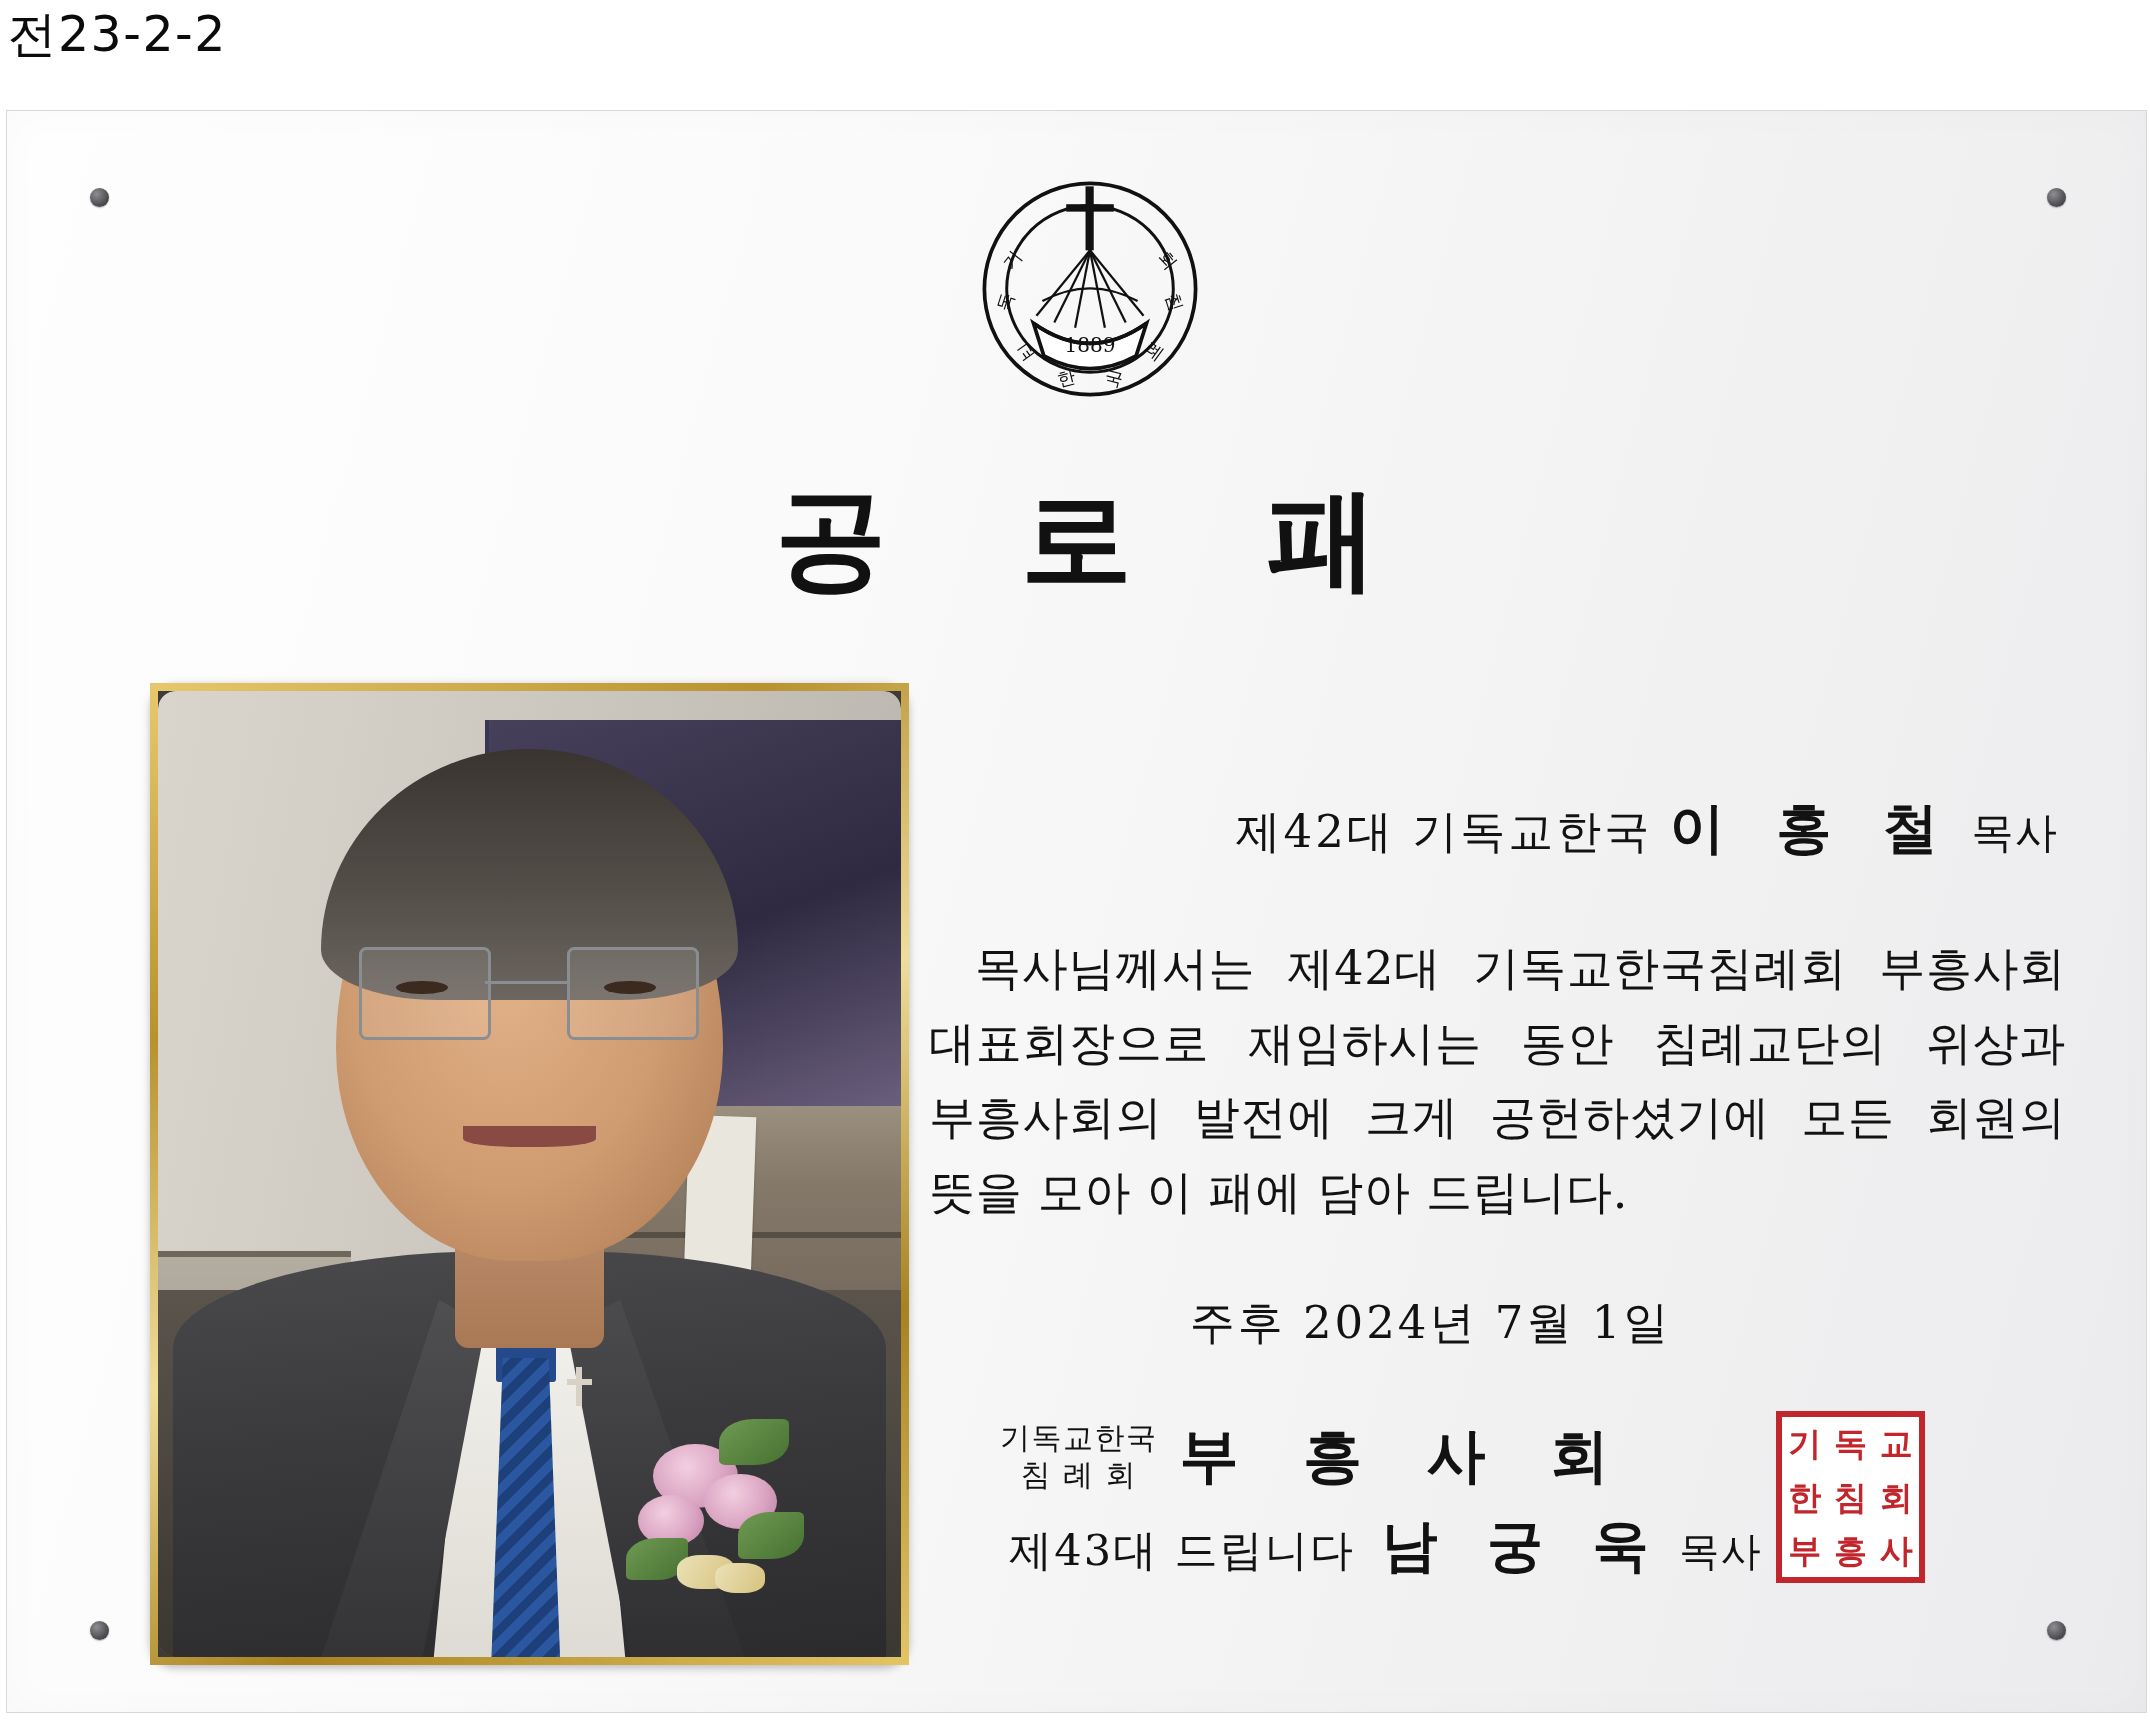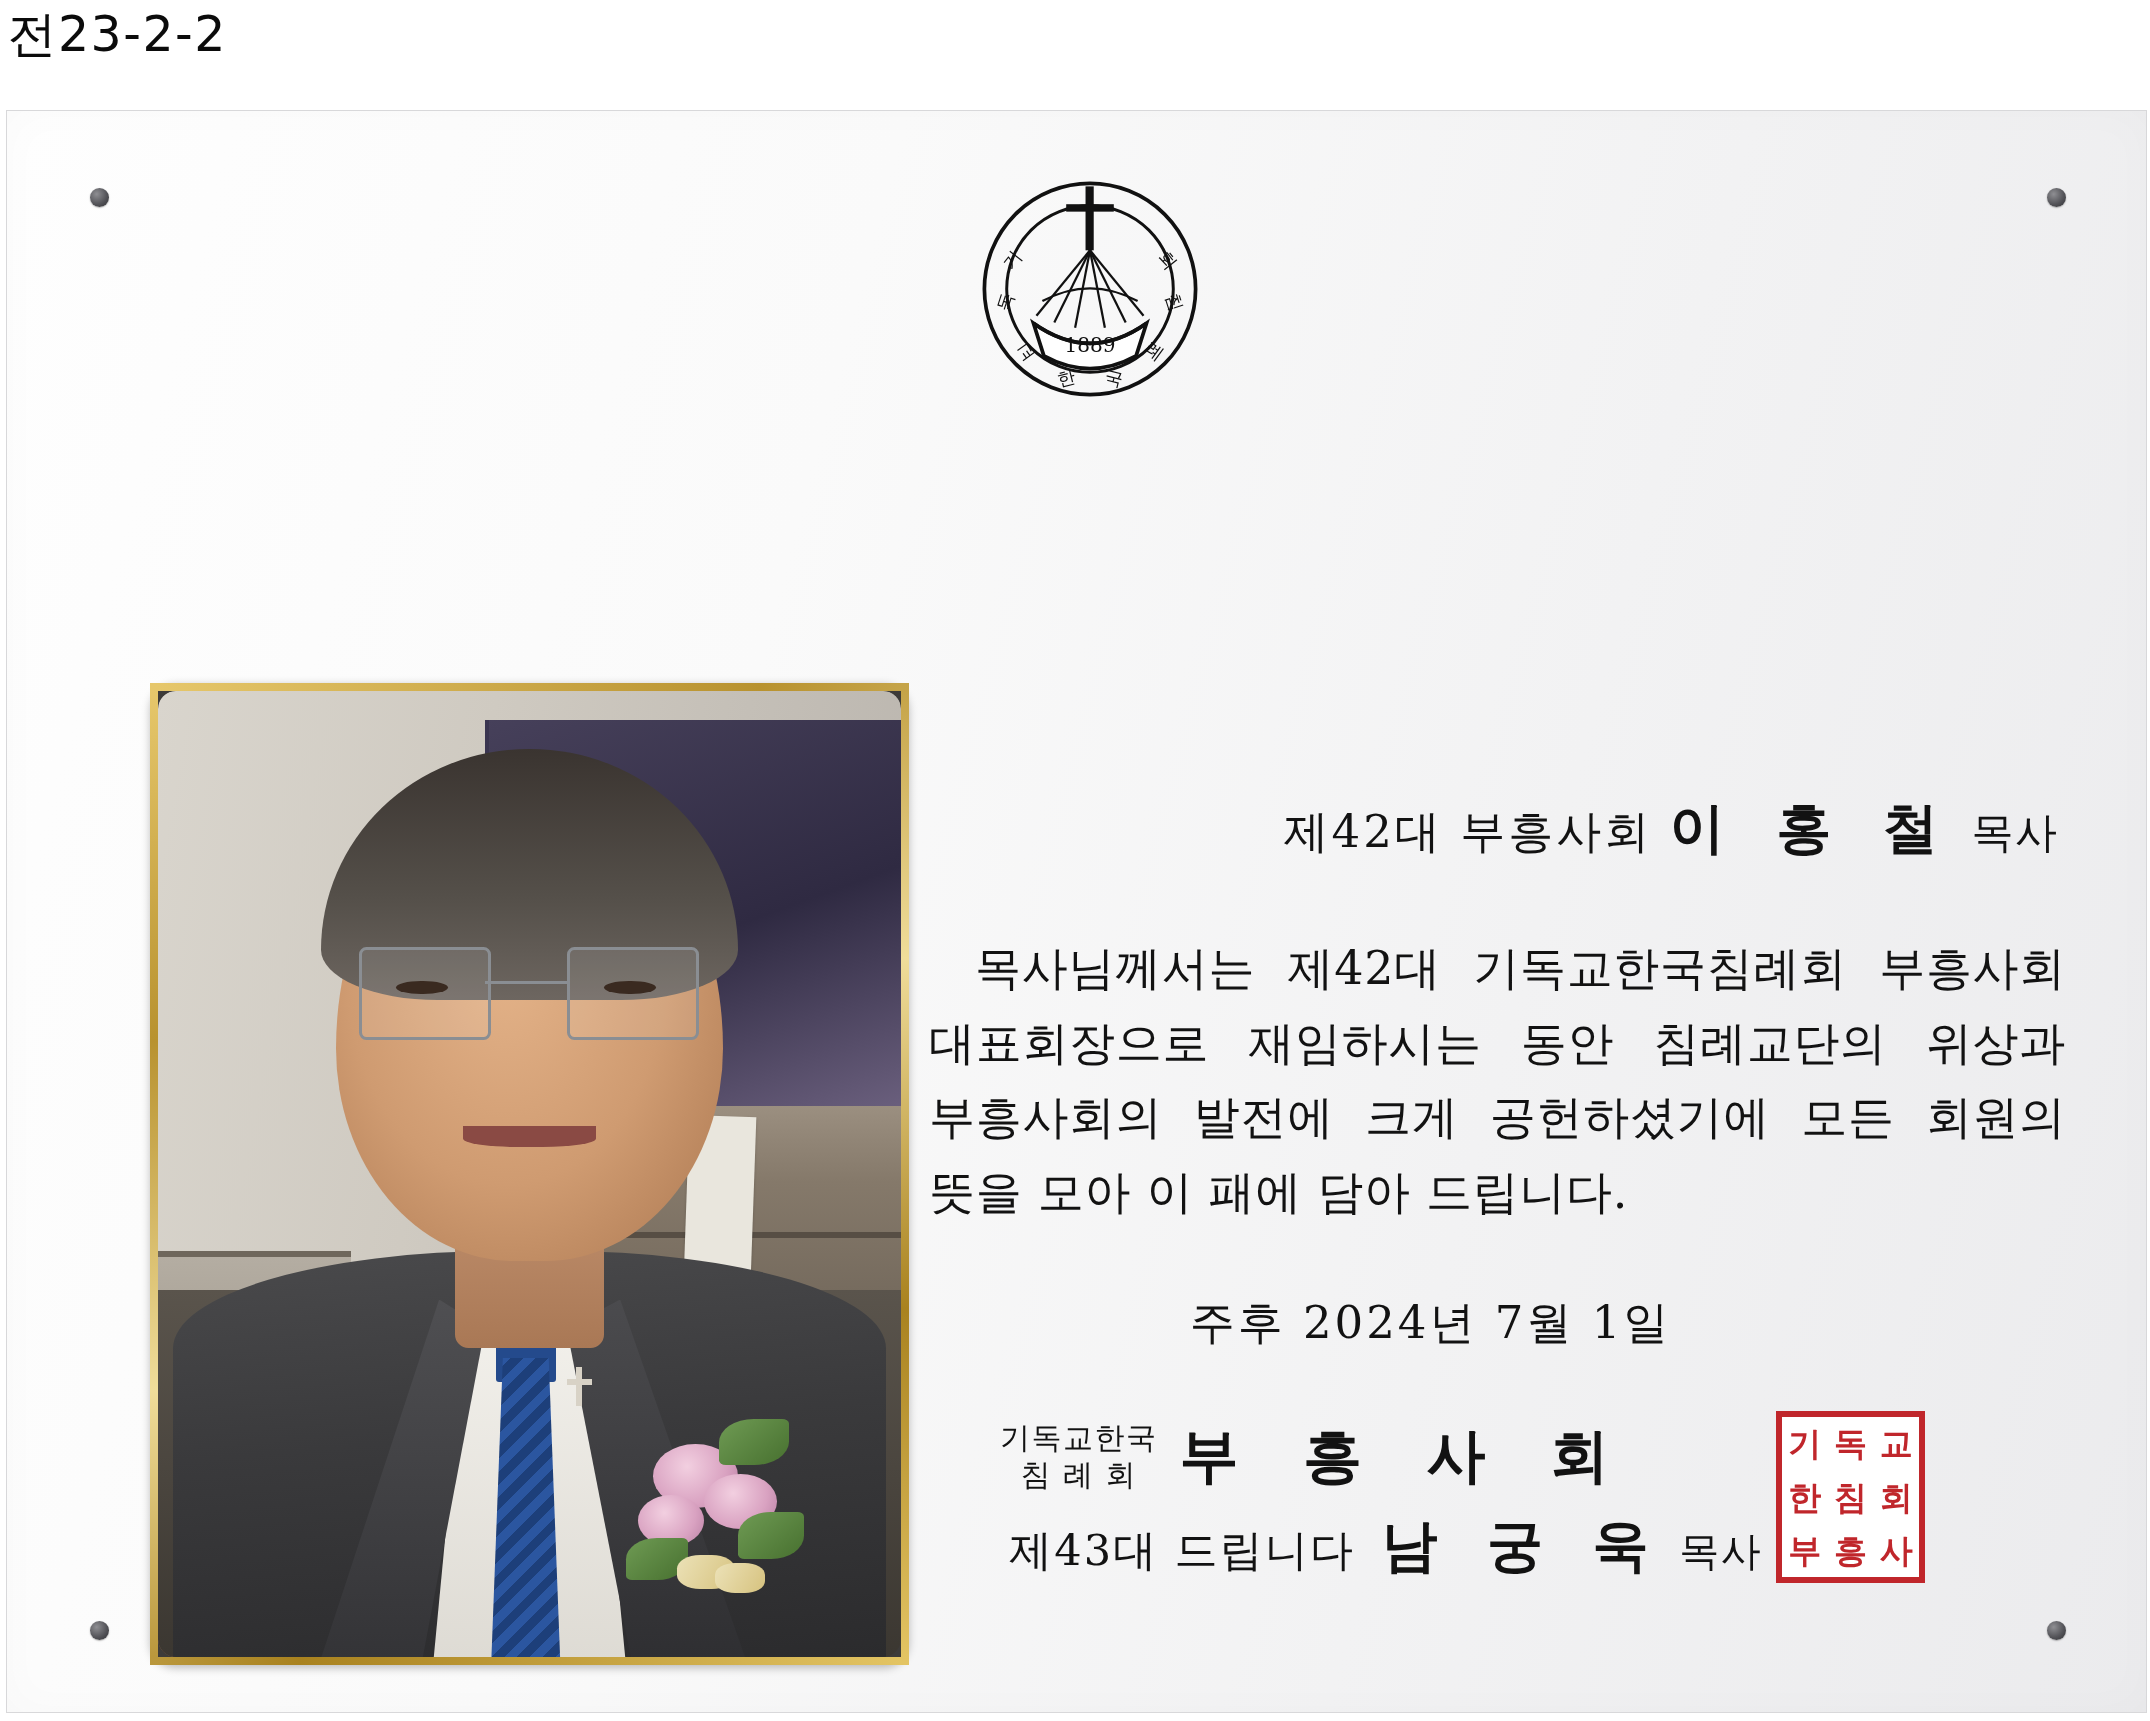--- a/index.html
+++ b/index.html
@@ -390,20 +390,21 @@
         <text x="258" y="126" transform="rotate(52 258 126)">회</text>
         <text x="266" y="180" transform="rotate(72 266 180)">침</text>
         <text x="78" y="250" transform="rotate(-36 78 250)">교</text>
         <text x="130" y="288" transform="rotate(-14 130 288)">한</text>
         <text x="190" y="288" transform="rotate(14 190 288)">국</text>
         <text x="242" y="250" transform="rotate(36 242 250)">례</text>
       </g>
     </svg>
   </div>
 
+  <div class="title">공 로 패</div>
 
   <div class="photo-frame">
     <div class="photo-inner">
       <div class="scene-wall"></div>
       <div class="scene-tv"></div>
       <div class="scene-shelf"></div>
       <div class="scene-shelf-line"></div>
       <div class="scene-paper"></div>
       <div class="scene-cabinet"></div>
       <div class="scene-wood"></div>
@@ -434,21 +435,21 @@
         <div class="ribbon" style="left:50%; top:74%; width:26%; height:14%;"></div>
       </div>
       <div class="cross-pin"></div>
     </div>
   </div>
 
   <div class="body-col">
 
     <div class="recipient">
       <div class="line2">
-        <span>제42대 부흥사회</span>
+        <span>제42대 기독교한국</span>
         <span class="name">이 홍 철</span>
         <span class="suffix">목사</span>
       </div>
     </div>
 
     <div class="citation">목사님께서는 제42대 기독교한국침례회 부흥사회 대표회장으로 재임하시는 동안 침례교단의 위상과 부흥사회의 발전에 크게 공헌하셨기에 모든 회원의 뜻을 모아 이 패에 담아 드립니다.</div>
 
     <div class="date">주후 2024년  7월  1일</div>
 
     <div class="signature">

